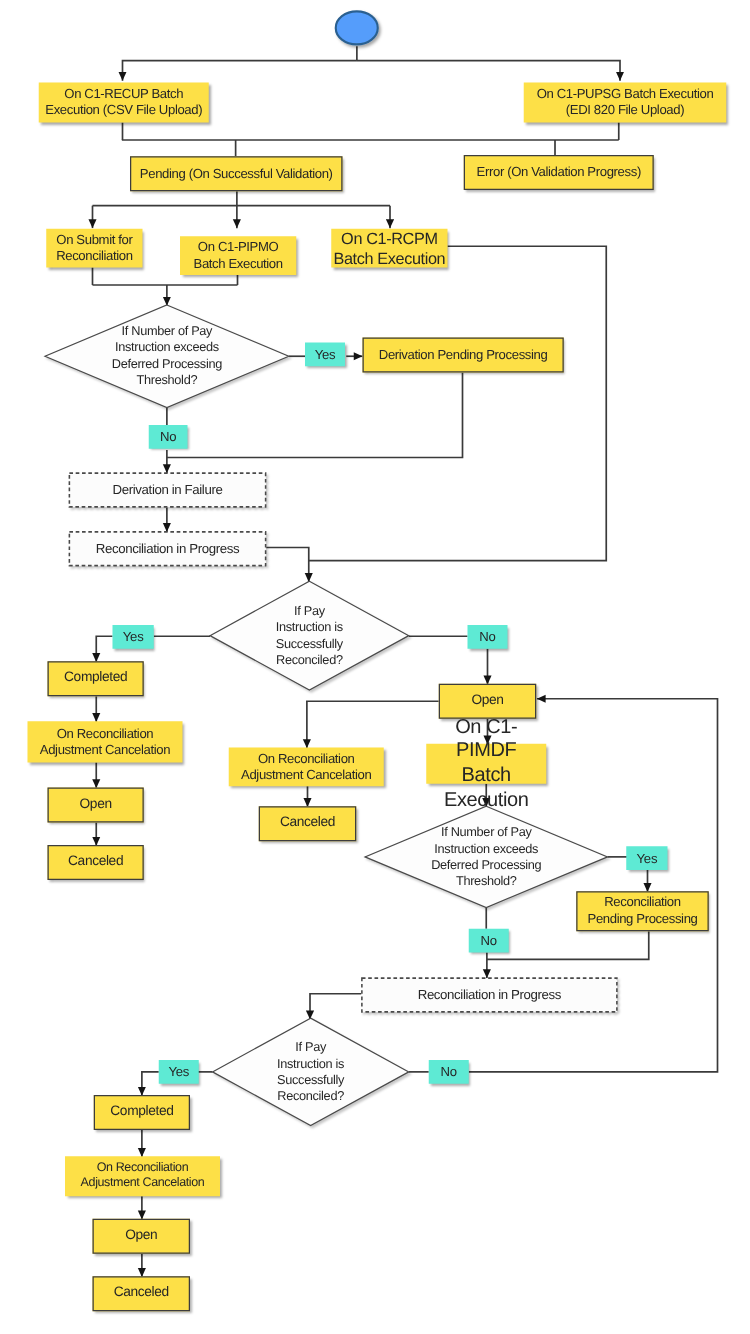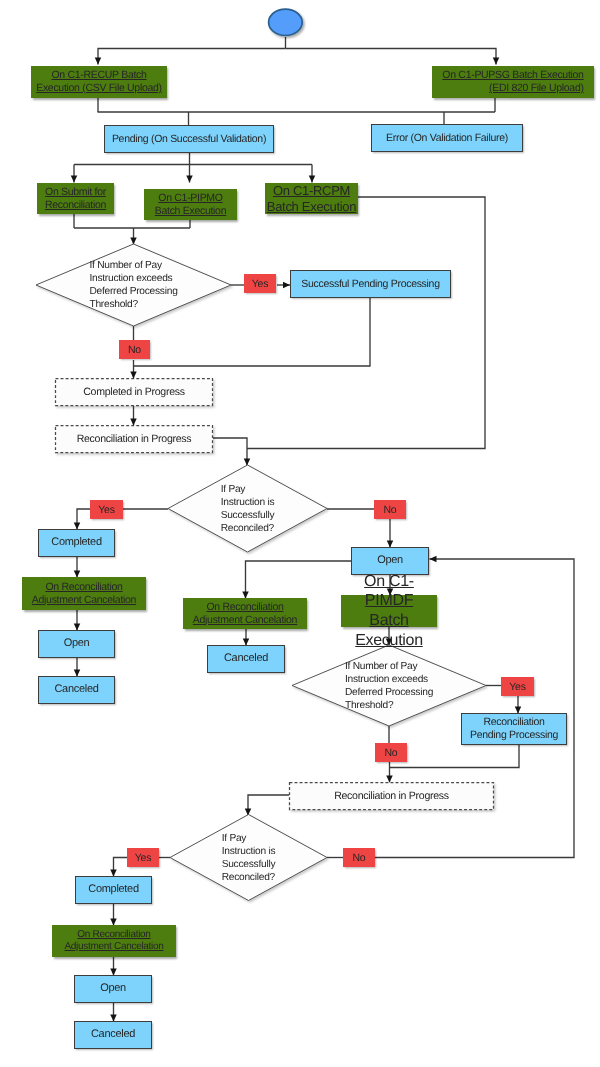--- a/index.html
+++ b/index.html
@@ -6,31 +6,31 @@
   html,body{margin:0;padding:0;background:#ffffff;}
   body{width:600px;height:1067px;overflow:hidden;
        font-family:"Liberation Sans",sans-serif;
        -webkit-font-smoothing:antialiased;
        text-rendering:geometricPrecision;}
   #canvas{position:relative;width:600px;height:1067px;background:#fff;}
   svg#edges{position:absolute;left:0;top:0;width:600px;height:1067px;overflow:visible;}
   .node{position:absolute;box-sizing:border-box;display:flex;align-items:center;
         justify-content:center;text-align:center;color:#262626;line-height:1.22;
         letter-spacing:-0.3px;}
-  .state{border:1.15px solid #3d3d3d;background:#7dd3fc;
+  .state{border:1.15px solid #3d3d3d;background:#fde047;
          box-shadow:1.5px 1.7px 1.9px -0.3px rgba(0,0,0,0.30);}
   .dashed{border:none;background:transparent;}
-  .trans{border:none;background:#4d7c0f;
-         box-shadow:1.7px 1.9px 2.0px -0.3px rgba(0,0,0,0.34);text-decoration:underline;}
+  .trans{border:none;background:#fde047;
+         box-shadow:1.7px 1.9px 2.0px -0.3px rgba(0,0,0,0.34);}
   .edgelabel{position:absolute;box-sizing:border-box;display:flex;align-items:center;
-             justify-content:center;background:#ef4444;color:#262626;
+             justify-content:center;background:#5eead4;color:#262626;
              letter-spacing:-0.2px;
              box-shadow:1.5px 1.7px 1.9px -0.3px rgba(0,0,0,0.32);}
   .diamondtext{position:absolute;display:flex;align-items:center;justify-content:center;
-               color:#262626;line-height:1.275;pointer-events:none;
+               text-align:center;color:#262626;line-height:1.275;pointer-events:none;
                letter-spacing:-0.25px;}
 </style>
 </head>
 <body>
 
 <div id="canvas">
   <svg id="edges" viewBox="0 0 600 1067">
     <defs>
       <marker id="arrow" viewBox="0 0 10 10" refX="10" refY="5" markerWidth="5.6" markerHeight="5.2" orient="auto-start-reverse">
         <path d="M 0 0.4 L 10 5 L 0 9.6 z" fill="#141414"></path>
@@ -101,24 +101,24 @@
         <polygon points="247.5,465 327,508.5 247.5,552 168,508.5" fill="#fdfdfd" stroke="#4a4a4a" stroke-width="0.95" filter="url(#diamshadow)"></polygon>
         <polygon points="389,645 486,685.5 389,726 292,685.5" fill="#fdfdfd" stroke="#4a4a4a" stroke-width="0.95" filter="url(#diamshadow)"></polygon>
         <polygon points="248.5,814.5 327,857.5 248.5,900.5 170,857.5" fill="#fdfdfd" stroke="#4a4a4a" stroke-width="0.95" filter="url(#diamshadow)"></polygon>
       </g>
   </svg>
   <div id="nodes">
       <div class="node state" style="left: 104px; top: 125px; width: 170px; height: 28px; font-size: 10.5px;">
         <span>Pending (On Successful Validation)</span>
       </div>
       <div class="node state" style="left: 371px; top: 124px; width: 152px; height: 28px; font-size: 10.5px;">
-        <span>Error (On Validation Failure)</span>
+        <span>Error (On Validation Progress)</span>
       </div>
       <div class="node state" style="left: 290px; top: 270px; width: 161px; height: 28px; font-size: 10.5px;">
-        <span>Successful Pending Processing</span>
+        <span>Derivation Pending Processing</span>
       </div>
       <div class="node state" style="left: 38px; top: 529px; width: 77px; height: 28px; font-size: 11px;">
         <span>Completed</span>
       </div>
       <div class="node state" style="left: 38px; top: 630px; width: 77px; height: 28px; font-size: 11px;">
         <span>Open</span>
       </div>
       <div class="node state" style="left: 38px; top: 676px; width: 77px; height: 28px; font-size: 11px;">
         <span>Canceled</span>
       </div>
@@ -134,32 +134,32 @@
       <div class="node state" style="left: 75px; top: 876px; width: 77px; height: 28px; font-size: 11px;">
         <span>Completed</span>
       </div>
       <div class="node state" style="left: 74px; top: 975px; width: 78px; height: 28px; font-size: 11px;">
         <span>Open</span>
       </div>
       <div class="node state" style="left: 74px; top: 1021px; width: 78px; height: 28px; font-size: 11px;">
         <span>Canceled</span>
       </div>
       <div class="node dashed" style="left: 55px; top: 378px; width: 158px; height: 28px; font-size: 10.6px;">
-        <span>Completed in Progress</span>
+        <span>Derivation in Failure</span>
       </div>
       <div class="node dashed" style="left: 55px; top: 425px; width: 158px; height: 28px; font-size: 10.6px;">
         <span>Reconciliation in Progress</span>
       </div>
       <div class="node dashed" style="left: 289px; top: 782px; width: 205px; height: 28px; font-size: 10.6px;">
         <span>Reconciliation in Progress</span>
       </div>
       <div class="node trans" style="left: 31px; top: 65.5px; width: 136px; height: 32px; font-size: 10.5px;">
         <span>On C1-RECUP Batch<br>Execution (CSV File Upload)</span>
       </div>
-      <div class="node trans" style="left: 432px; top: 65.5px; width: 162px; height: 32px; font-size: 10.5px; text-align: right;">
+      <div class="node trans" style="left: 419px; top: 65.5px; width: 162px; height: 32px; font-size: 10.5px;">
         <span>On C1-PUPSG Batch Execution<br>(EDI 820 File Upload)</span>
       </div>
       <div class="node trans" style="left: 37px; top: 183px; width: 77px; height: 31px; font-size: 10.5px;">
         <span>On Submit for<br>Reconciliation</span>
       </div>
       <div class="node trans" style="left: 144px; top: 189px; width: 93px; height: 31px; font-size: 10.5px;">
         <span>On C1-PIPMO<br>Batch Execution</span>
       </div>
       <div class="node trans" style="left: 265px; top: 183px; width: 93px; height: 31px; font-size: 13px;">
         <span>On C1-RCPM<br>Batch Execution</span>

